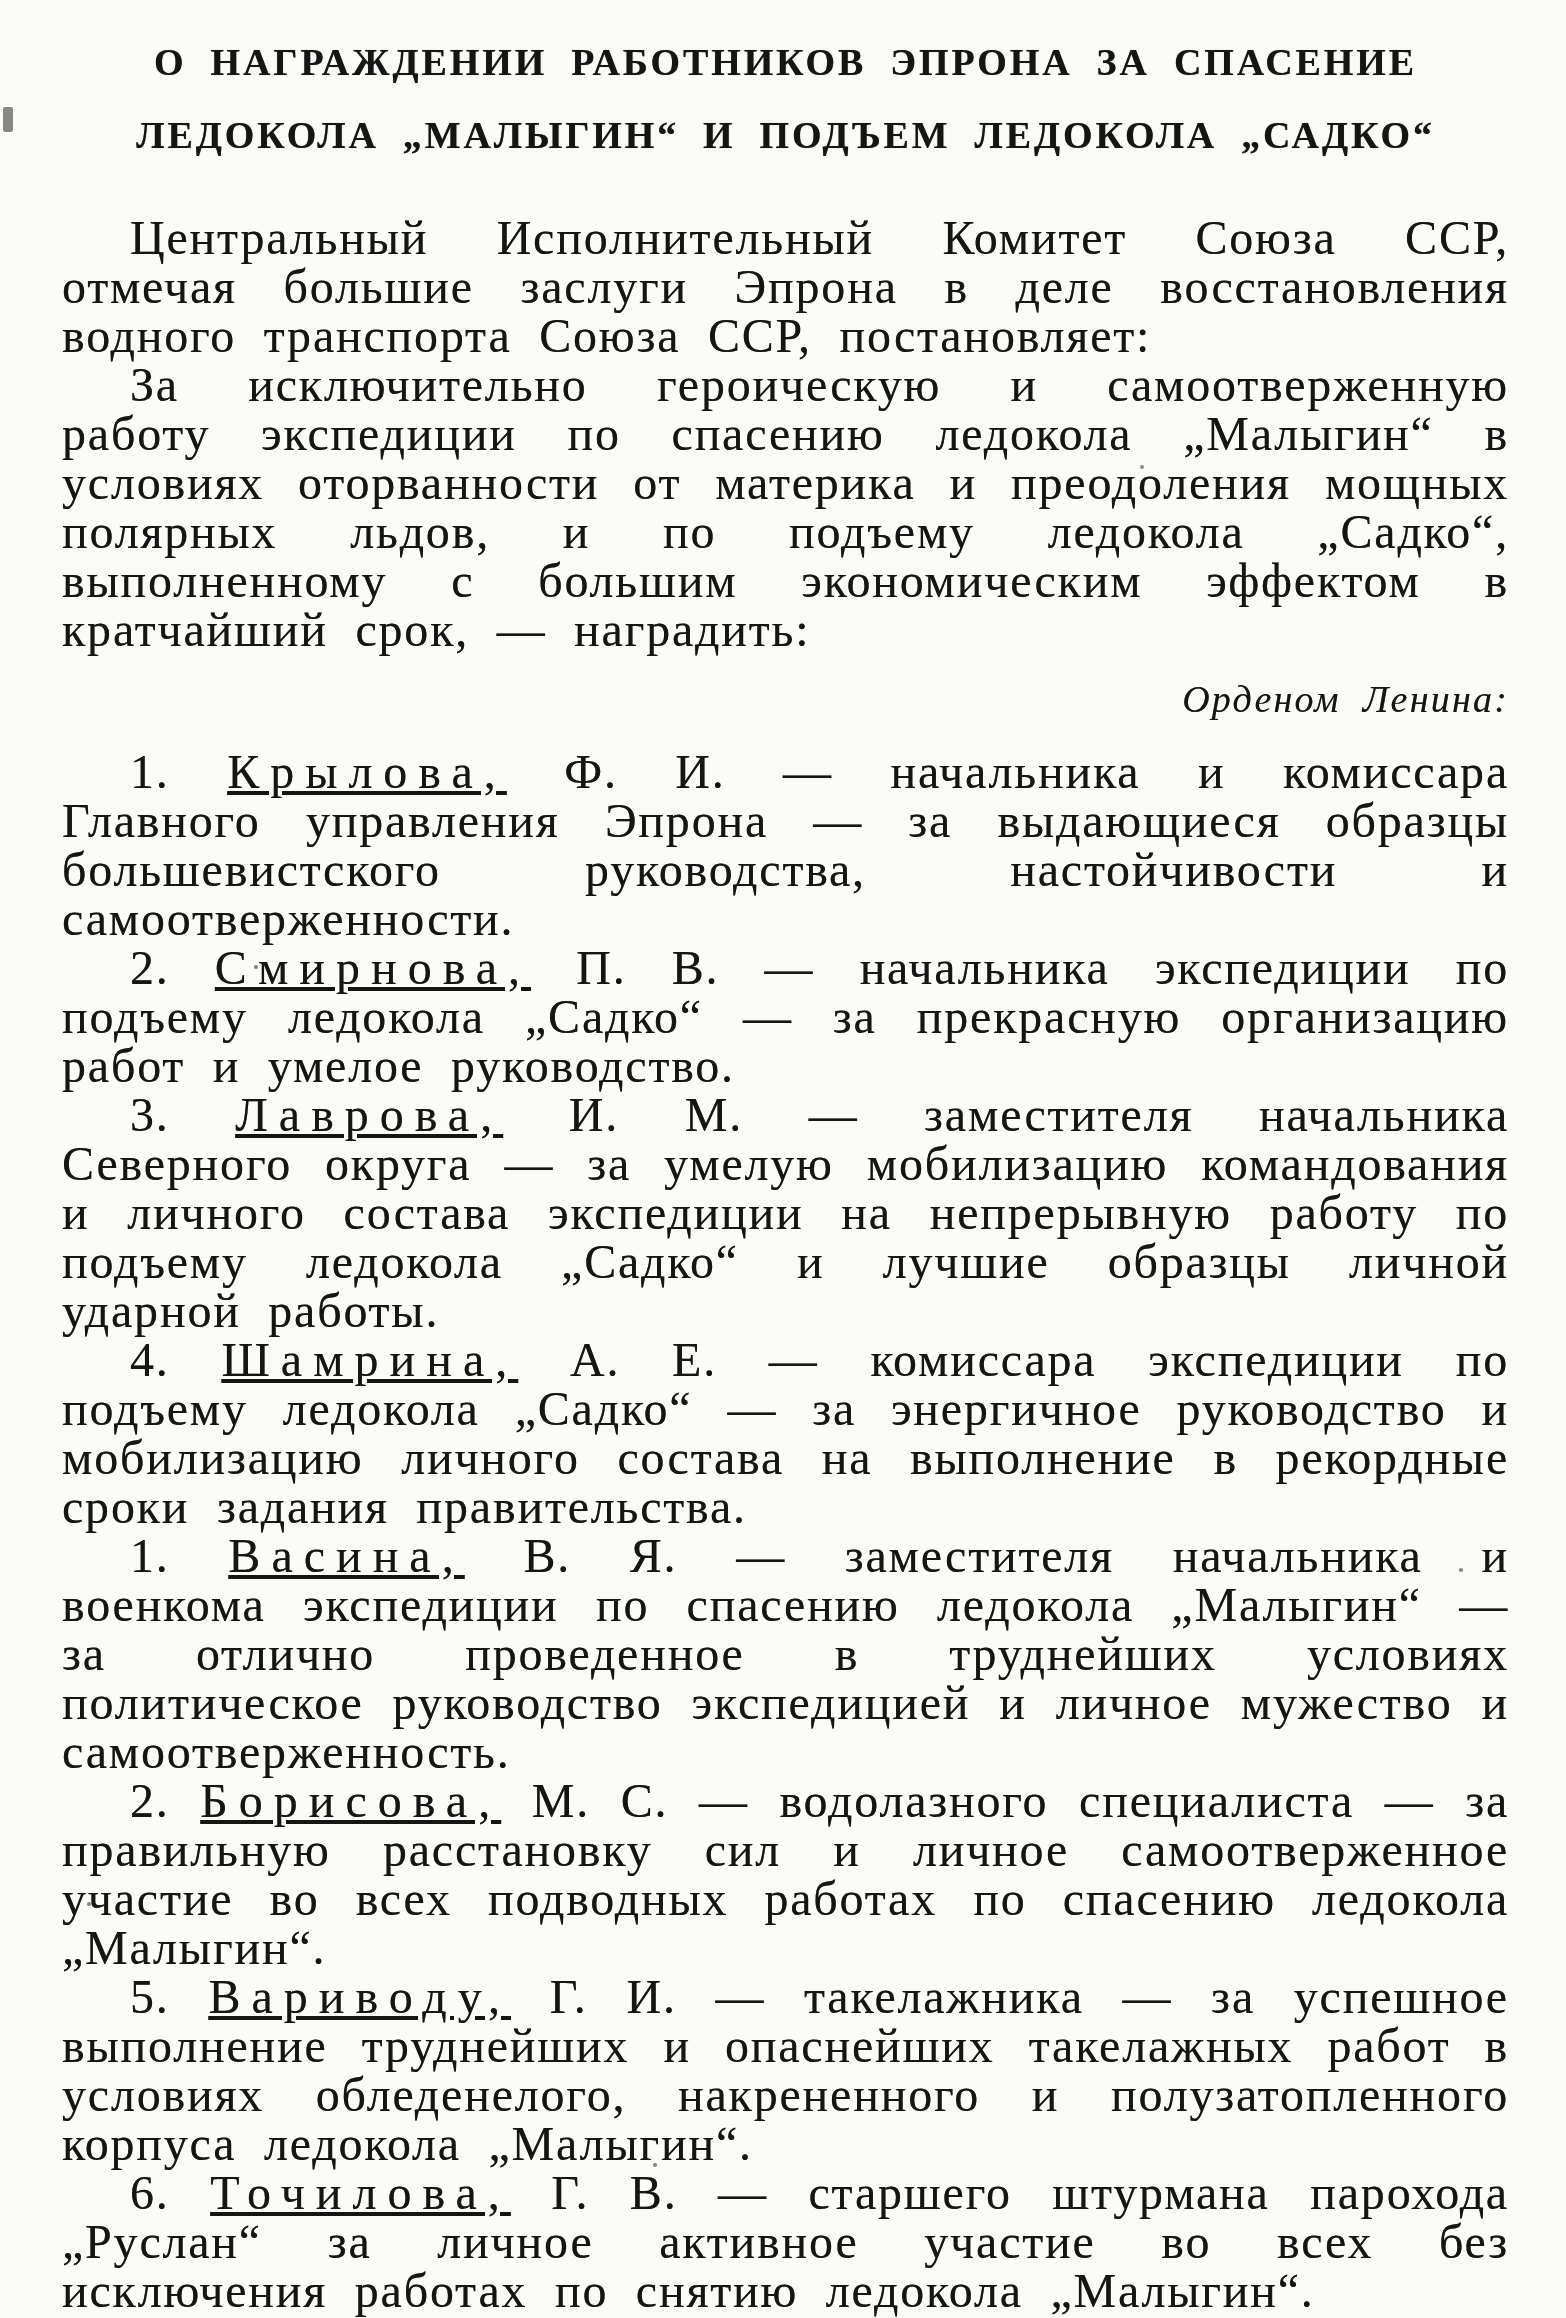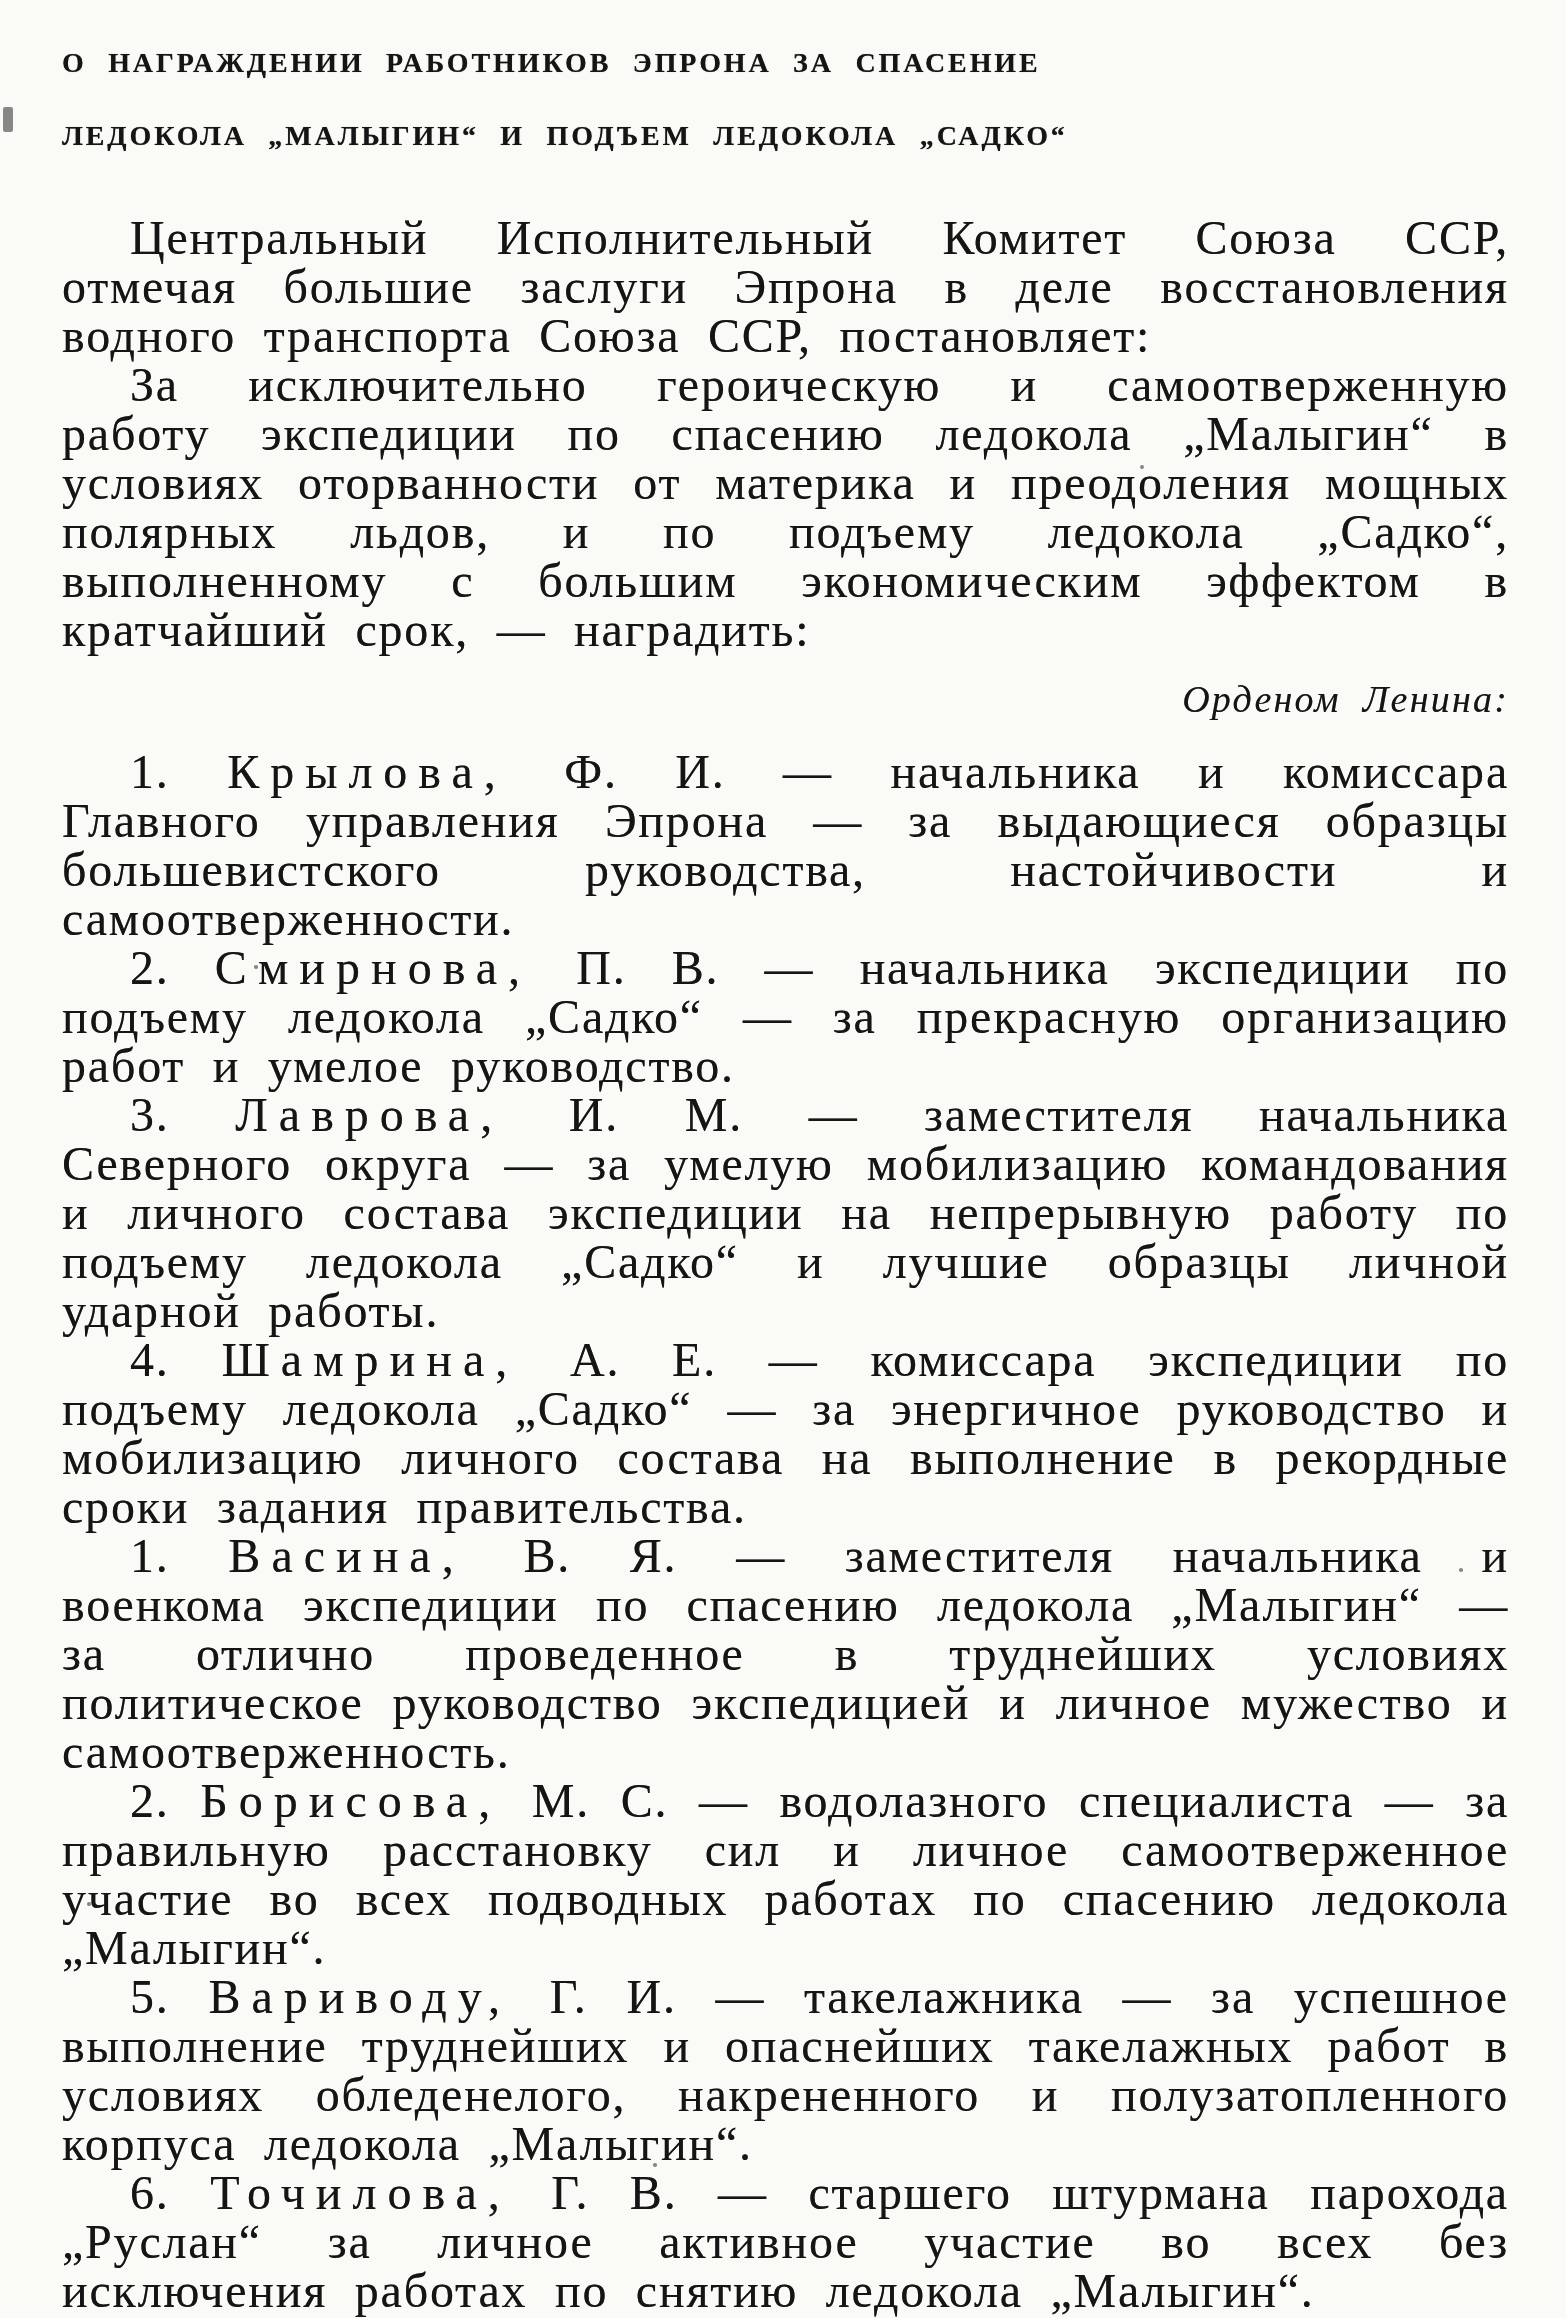--- a/index.html
+++ b/index.html
@@ -15,21 +15,22 @@
     font-family: "Liberation Serif", "DejaVu Serif", serif;
     position: relative;
   }
   .page {
     position: relative;
     padding: 19px 58px 0 62px;
     filter: blur(0.2px);
   }
   .doc-title {
     margin: 7.3px 0 41px 0;
-    font-size: 28px;
+    text-align: center;
+    font-size: 38px;
     font-weight: 700;
     line-height: 73px;
     letter-spacing: 2.9px;
     word-spacing: 11.6px;
     text-shadow: 0 0 0.7px rgba(0,0,0,.6);
     font-family: Liberation Serif, serif;
   }
   .para {
     margin: 0;
     font-size: 48px;
@@ -47,20 +48,21 @@
     font-style: italic;
     font-weight: 400;
     line-height: 49px;
     letter-spacing: 2.2px;
     word-spacing: 10.2px;
     text-indent: 0;
     text-shadow: 0 0 0.5px rgba(0,0,0,.5);
   }
   .spaced {
     letter-spacing: 11px;
+    text-decoration: underline;
   }
   
   .speck {
     position: absolute;
     background: rgba(40,40,40,.55);
     border-radius: 50%;
   }
   .speck.s1 { left: 2.9px;    top: 107px;  width: 10.2px; height: 25px; border-radius: 2.2px; }
   .speck.s2 { left: 1140px; top: 465px;  width: 4.4px;  height: 4.4px; }
   .speck.s3 { left: 254px;  top: 965px; width: 3.6px;  height: 3.6px; }

